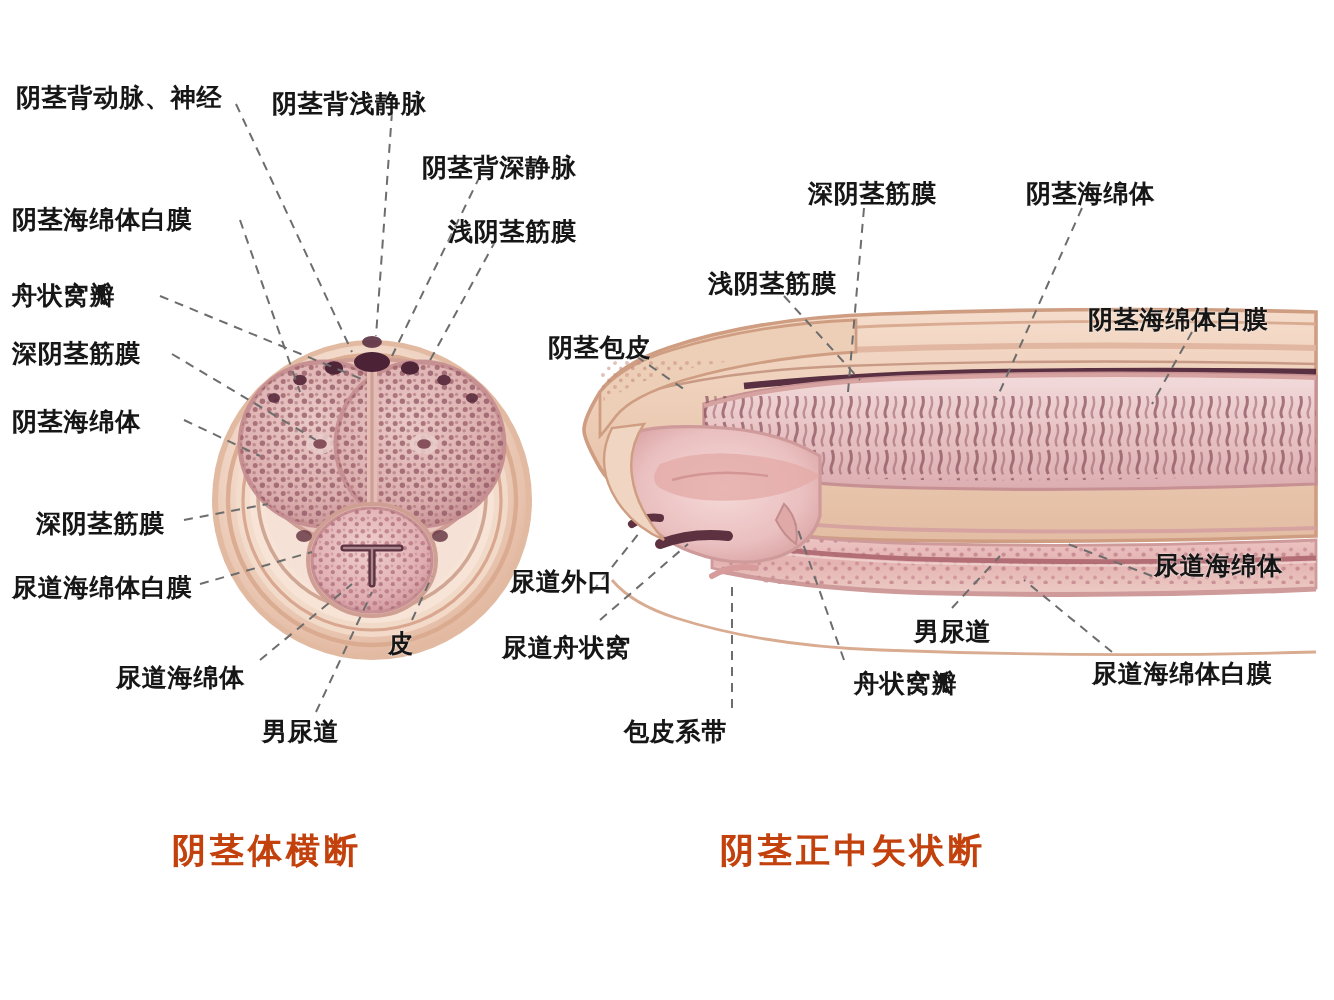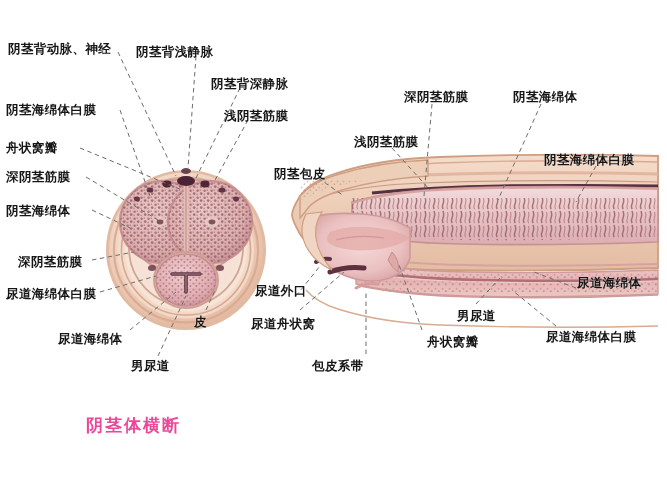--- a/index.html
+++ b/index.html
@@ -21,21 +21,21 @@
     line-height:1;
     font-weight:600;
     text-shadow:0 0 1px rgba(255,255,255,.9);
   }
   .title{
     position:absolute;
     font-family:"DejaVu Sans","Liberation Sans",sans-serif;
     font-size:17px;
     font-weight:700;
     letter-spacing:2px;
-    color:#ec4899;
+    color:#c2410c;
     white-space:nowrap;
   }
 </style>
 </head>
 <body>
 
 <div id="stage">
 
   <svg class="figure" viewBox="0 0 667 500">
     <defs>
@@ -306,14 +306,15 @@
   <div class="lbl" style="left:274px;top:168px;text-align:right;">阴茎包皮</div>
   <div class="lbl" style="left:577px;top:277px;">尿道海绵体</div>
   <div class="lbl" style="left:255px;top:285px;">尿道外口</div>
   <div class="lbl" style="left:457px;top:310px;">男尿道</div>
   <div class="lbl" style="left:251px;top:318px;">尿道舟状窝</div>
   <div class="lbl" style="left:546px;top:331px;">尿道海绵体白膜</div>
   <div class="lbl" style="left:391px;top:336px;margin-left:36px;">舟状窝瓣</div>
   <div class="lbl" style="left:312px;top:360px;">包皮系带</div>
 
   <div class="title" style="left:86px;top:414px;">阴茎体横断</div>
+  <div class="title" style="left:360px;top:414px;">阴茎正中矢状断</div>
 
 </div>
 
 </body></html>

